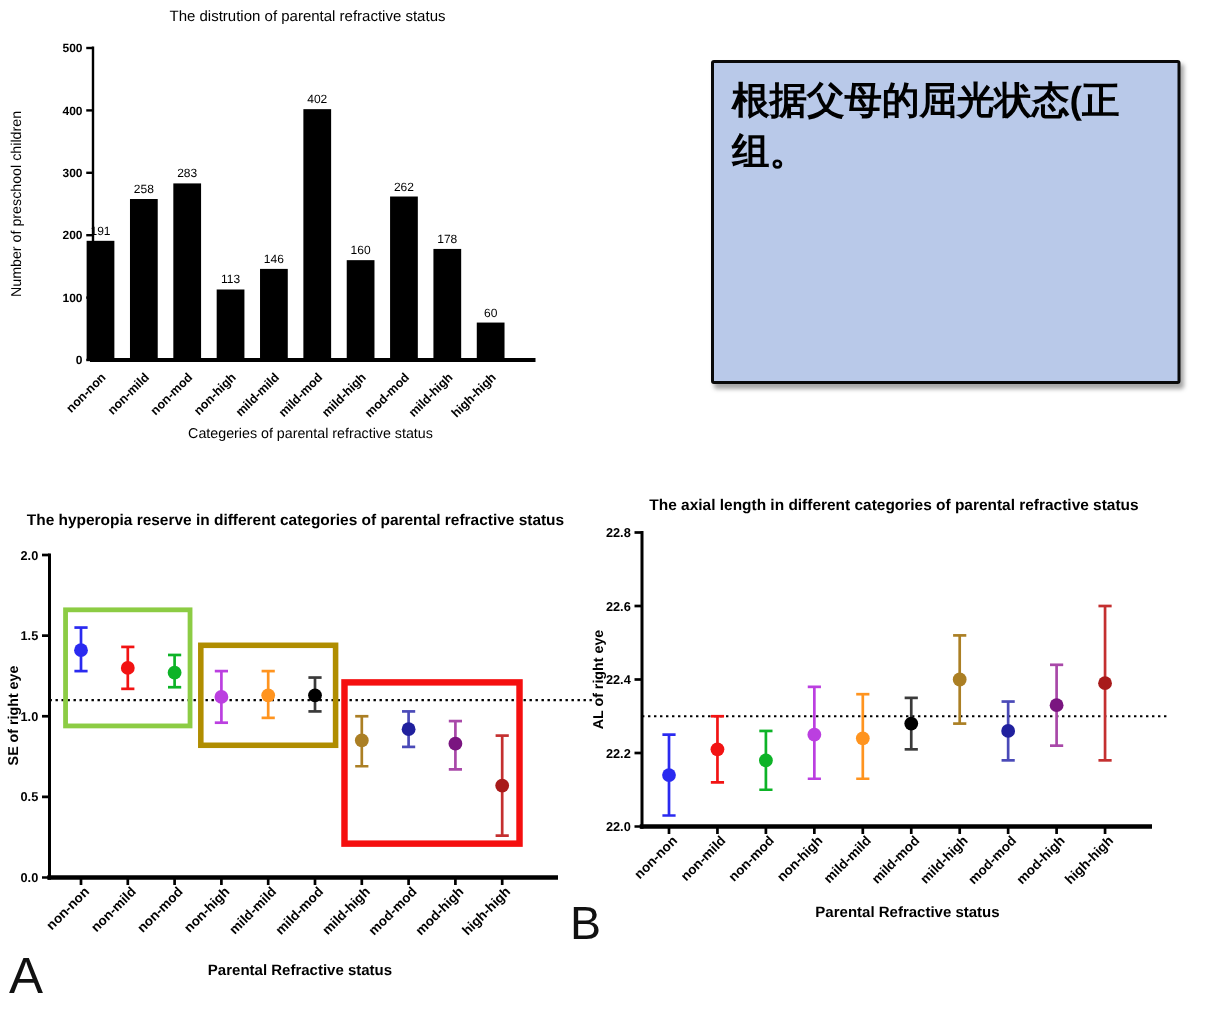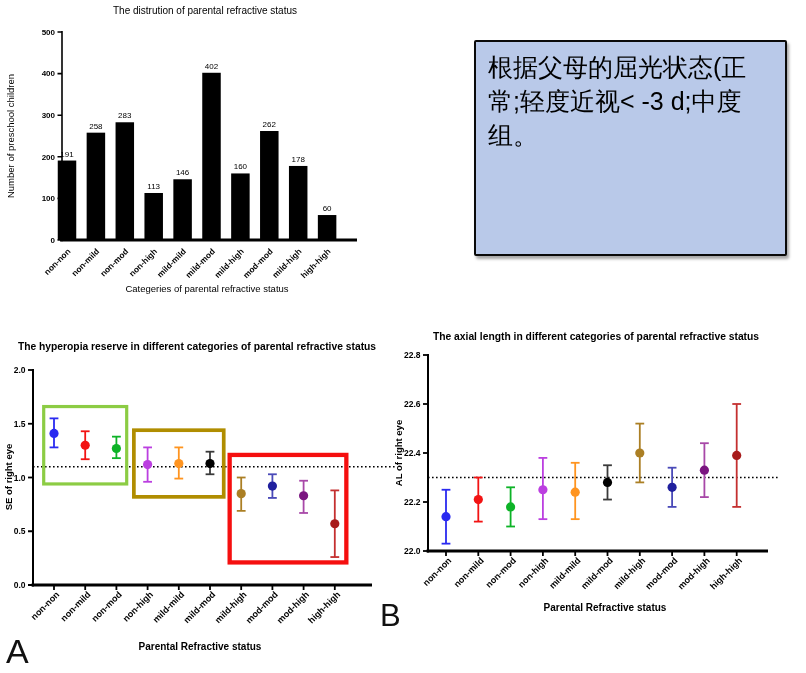--- a/index.html
+++ b/index.html
@@ -1,33 +1,32 @@
 <!DOCTYPE html>
 <html><head>
 <meta charset="utf-8">
 <style>
   html,body{margin:0;padding:0;background:#fff;}
   .canvas{
     position:relative;width:806px;height:673px;background:#ffffff;overflow:hidden;
     font-family:"Liberation Sans","DejaVu Sans",sans-serif;
-    border-radius:11px;
   }
   svg{position:absolute;overflow:visible;}
   svg text{font-family:"Liberation Sans","DejaVu Sans",sans-serif;fill:#000;}
   #chart-distribution{left:0;top:0;}
   #chart-hyperopia{left:0;top:337px;}
   #chart-axial{left:390px;top:327px;}
   .note{
     position:absolute;left:474px;top:40px;width:313px;height:216px;
     box-sizing:border-box;background:#b9c9e9;border:2.5px solid #0a0a0a;
     border-radius:2px;box-shadow:2px 3px 3px rgba(0,0,0,0.35);
     padding:8px 10px 0 12px;
   }
   .note-line{
-    font-size:25px;font-weight:400;line-height:34px;color:#000;
+    font-size:25px;font-weight:700;line-height:34px;color:#000;
     white-space:nowrap;letter-spacing:0px;
   }
   .letter{position:absolute;color:#111;font-weight:400;}
   .letter-a{left:6px;top:632px;font-size:34px;}
   .letter-b{left:380px;top:598px;font-size:31px;}
 </style>
 </head>
 <body>
 
 <div class="canvas">
@@ -77,21 +76,20 @@
       <rect x="288.95" y="165.952" width="18.5" height="74.048" fill="#000000"></rect>
       <text x="298.2" y="161.952" text-anchor="middle" font-size="8" font-weight="400" transform="null">178</text>
       <text x="302.2" y="252" text-anchor="end" font-size="8.3" font-weight="700" transform="rotate(-45 302.2 252)">mild-high</text>
       <rect x="317.84999999999997" y="215.04" width="18.5" height="24.960000000000008" fill="#000000"></rect>
       <text x="327.09999999999997" y="211.04" text-anchor="middle" font-size="8" font-weight="400" transform="null">60</text>
       <text x="331.09999999999997" y="252" text-anchor="end" font-size="8.3" font-weight="700" transform="rotate(-45 331.09999999999997 252)">high-high</text>
     </svg>
 
   <div class="note">
     <div class="note-line">根据父母的屈光状态(正</div>
-    <div class="note-line">常;轻度近视&lt; -3 d;中度</div>
     <div class="note-line">组。</div>
   </div>
 
   <svg id="chart-hyperopia" width="400" height="336">
       <text x="197" y="13" text-anchor="middle" font-size="10.3" font-weight="700" transform="null">The hyperopia reserve in different categories of parental refractive status</text>
       <text x="12" y="140" text-anchor="middle" font-size="9.5" font-weight="700" transform="rotate(-90 12 140)">SE of right eye</text>
       <text x="200" y="313" text-anchor="middle" font-size="10" font-weight="700" transform="null">Parental Refractive status</text>
       <line x1="33" y1="32" x2="33" y2="249.5" stroke="#000" stroke-width="2"></line>
       <line x1="28" y1="248" x2="33" y2="248" stroke="#000" stroke-width="1.8"></line>
       <text x="25.5" y="251" text-anchor="end" font-size="8.5" font-weight="700" transform="null">0.0</text>

